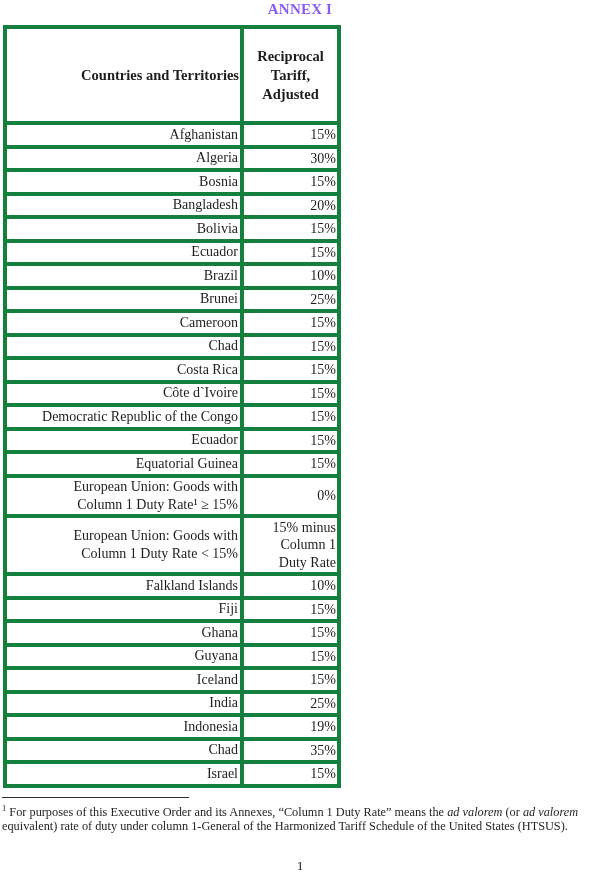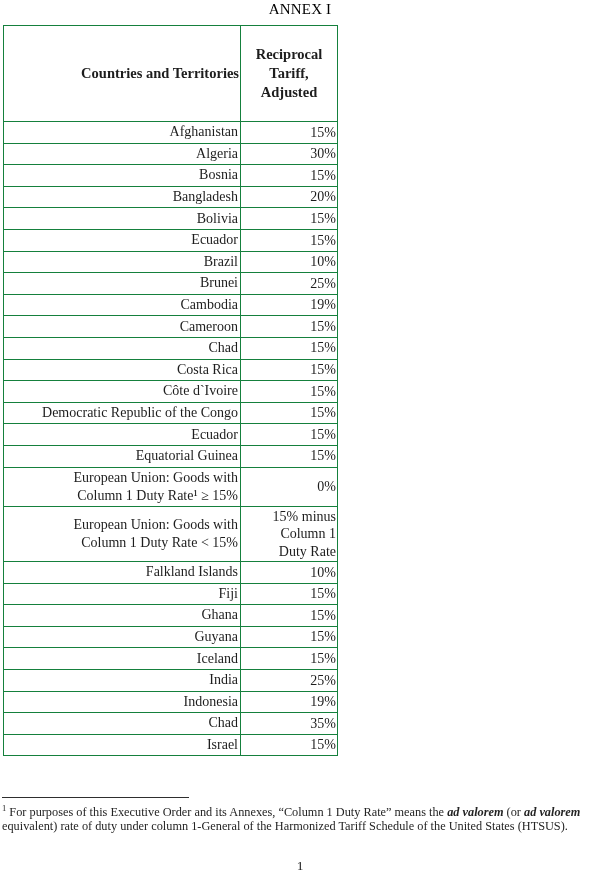--- a/index.html
+++ b/index.html
@@ -16,35 +16,35 @@
     font-family: "Liberation Serif", serif;
     overflow: hidden;
   }
   .annex-title {
     position: absolute;
     top: 1px;
     left: 0;
     right: 0;
     text-align: center;
     font-size: 15px;
-    font-weight: normal;
+    font-weight: bold;
     letter-spacing: 0.2px;
-    color: #000000;
+    color: #8b5cf6;
   }
   table.tariff {
     position: absolute;
     left: 3px;
     top: 25px;
     border-collapse: collapse;
     table-layout: fixed;
     font-size: 14px;
     color: #1d1d1d;
   }
   table.tariff td, table.tariff th {
-    border: 1px solid #15803d;
+    border: 4px solid #15803d;
     vertical-align: middle;
     overflow: hidden;
   }
   col.c-name  { width: 237px; }
   col.c-rate  { width: 97px; }
   tr.hdr { height: 96px; }
   th.h-name {
     font-weight: bold;
     text-align: right;
     font-size: 14.5px;
@@ -85,21 +85,21 @@
     width: 597px;
     font-size: 12.3px;
     line-height: 14.2px;
     color: #242424;
     text-align: left;
   }
   .footnote sup {
     font-size: 8.5px;
     line-height: 0;
   }
-  .footnote .it { font-style: italic; font-weight: bold; }
+  .footnote .it { font-style: italic; }
   .page-number {
     position: absolute;
     top: 858px;
     left: 0;
     right: 0;
     text-align: center;
     font-size: 13.5px;
     color: #1d1d1d;
   }
 </style>
@@ -150,24 +150,20 @@
         </tr>
       <tr class="row">
           <td class="name">Brazil</td>
           <td class="rate">10%</td>
         </tr>
       <tr class="row">
           <td class="name">Brunei</td>
           <td class="rate">25%</td>
         </tr>
       <tr class="row">
-          <td class="name">Cambodia</td>
-          <td class="rate">19%</td>
-        </tr>
-      <tr class="row">
           <td class="name">Cameroon</td>
           <td class="rate">15%</td>
         </tr>
       <tr class="row">
           <td class="name">Chad</td>
           <td class="rate">15%</td>
         </tr>
       <tr class="row">
           <td class="name">Costa Rica</td>
           <td class="rate">15%</td>

